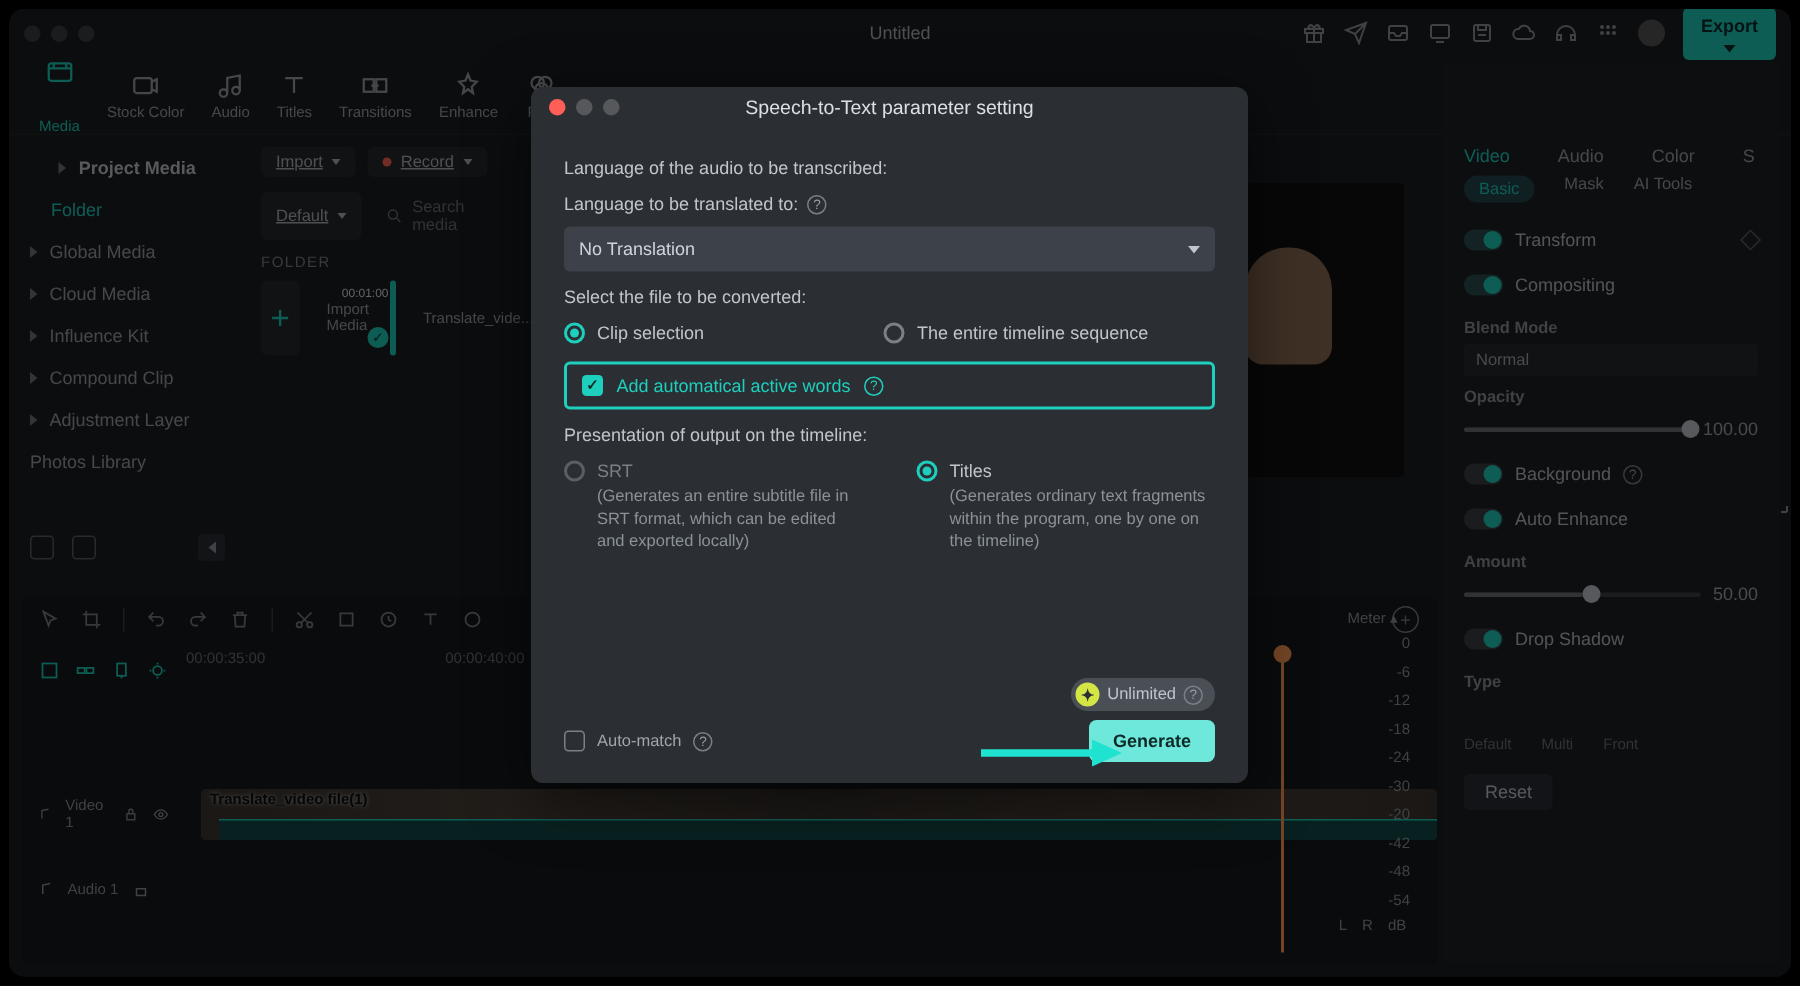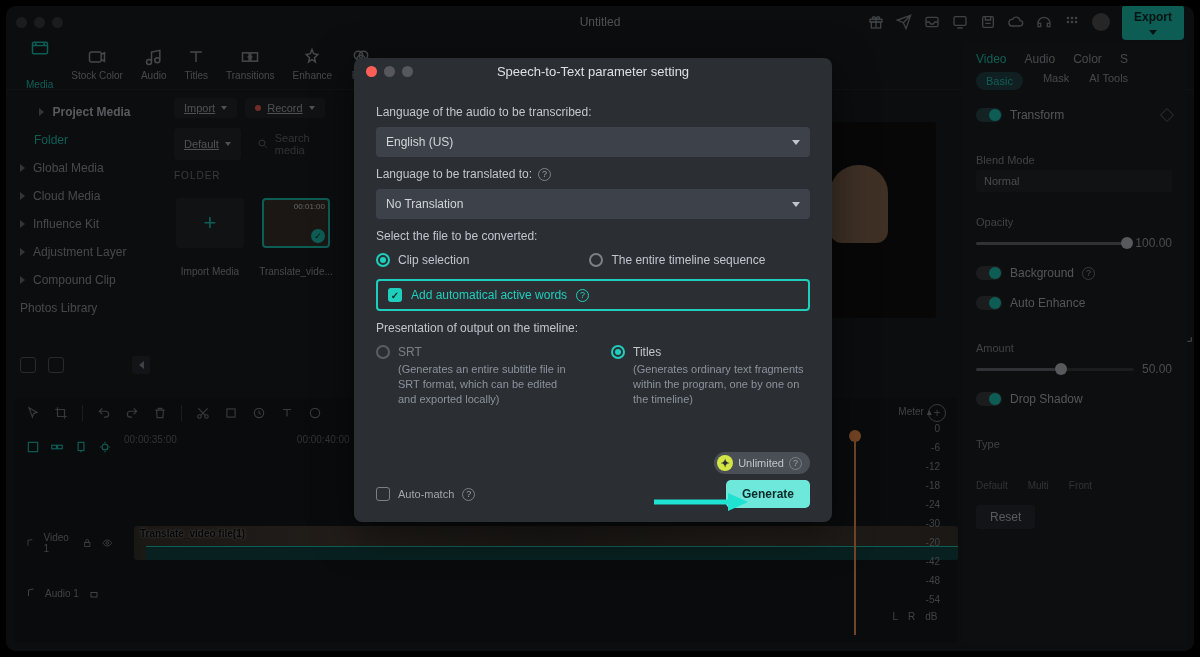--- a/index.html
+++ b/index.html
@@ -44,46 +44,46 @@
 .sb-collapse::before { content: ""; width: 0; height: 0; border-top: 4px solid transparent; border-bottom: 4px solid transparent; border-right: 5px solid #8b9299; }
 
 .media-panel { width: 196px; padding: 8px 10px; }
 .mp-row { display: flex; gap: 8px; margin-bottom: 10px; }
 .pill { background: #24282c; border-radius: 4px; padding: 4px 10px; display: flex; align-items: center; gap: 6px; font-size: 11px; color: #aeb4ba; cursor: pointer; text-decoration: underline; }
 .pill .chd { width: 0; height: 0; border-left: 3px solid transparent; border-right: 3px solid transparent; border-top: 4px solid #aeb4ba; }
 .rec-dot { width: 6px; height: 6px; border-radius: 50%; background: #ff5f57; }
 .search { display: flex; align-items: center; gap: 6px; color: #6a7075; font-size: 11px; padding: 4px 8px; flex: 1; }
 .folder-h { font-size: 10px; letter-spacing: 1px; color: #7a8086; margin: 6px 0; }
 .thumbs { display: flex; gap: 14px; }
-.thumb { width: 72px; display: flex; flex-direction: column; align-items: center; gap: 18px; font-size: 10px; color: #9aa0a6; cursor: pointer; margin-top: 11px; }
+.thumb { width: 72px; display: flex; flex-direction: row; align-items: center; gap: 18px; font-size: 10px; color: #9aa0a6; cursor: pointer; }
 .thumb-box { width: 68px; height: 50px; background: #24282c; border-radius: 4px; display: flex; align-items: center; justify-content: center; position: relative; }
 .thumb.selected .thumb-box { border: 2px solid #1fcfbd; }
 .thumb-plus { color: #1fcfbd; font-size: 22px; }
 .thumb-dur { position: absolute; top: 2px; right: 3px; font-size: 8px; color: #ddd; }
 .thumb-check { position: absolute; bottom: 3px; right: 3px; width: 14px; height: 14px; border-radius: 50%; background: #1fcfbd; display: flex; align-items: center; justify-content: center; color: #0d2a28; font-size: 9px; }
 
 .preview { flex: 1; padding: 4px 0 0 232px; }
 .player-bar { display: flex; align-items: center; gap: 14px; font-size: 11px; color: #aeb4ba; height: 22px; }
 .player-bar .sel { background: #24282c; padding: 3px 10px; border-radius: 3px; display: flex; align-items: center; gap: 6px; }
 .preview-vid { width: 344px; height: 196px; background: #111; margin-top: 6px; border-radius: 3px; position: relative; overflow: hidden; }
 .vid-talk { position: absolute; right: 14%; top: 22%; width: 58px; height: 78px; background: #8a6a52; border-radius: 28px 28px 12px 12px; }
 .pv-time { margin-top: 10px; display: flex; align-items: center; gap: 8px; font-size: 11px; color: #aeb4ba; }
 .pv-time .sep { color: #5a5f64; }
 .pv-icons { margin-left: auto; display: flex; gap: 12px; }
 
 .inspector { position: absolute; right: 8px; top: 36px; bottom: 8px; width: 224px; background: #1d2125; padding: 10px 14px; }
-.insp-tabs { display: flex; gap: 18px; font-size: 12px; color: #9aa0a6; margin-bottom: 6px; }
+.insp-tabs { display: flex; gap: 32px; font-size: 12px; color: #9aa0a6; margin-bottom: 6px; margin-top: 45px; }
 .insp-tabs .on { color: #1fcfbd; }
 .insp-sub { display: flex; gap: 20px; font-size: 11px; color: #9aa0a6; margin-bottom: 10px; }
 .insp-sub .on { background: #24464a; color: #1fcfbd; padding: 3px 10px; border-radius: 10px; }
 .insp-row { display: flex; align-items: center; gap: 8px; padding: 8px 0; font-size: 12px; color: #b6bcc2; }
 .toggle { width: 26px; height: 14px; border-radius: 8px; background: #2b4f4f; position: relative; }
 .toggle::after { content: ""; position: absolute; right: 1px; top: 1px; width: 12px; height: 12px; border-radius: 50%; background: #1fcfbd; }
 .insp-row .diamond { margin-left: auto; width: 10px; height: 10px; transform: rotate(45deg); border: 1px solid #5a5f64; }
-.insp-label { font-size: 11px; color: #8b9299; margin: 24px 0 4px; }
+.insp-label { font-size: 11px; color: #8b9299; margin: 8px 0 4px; font-weight: bold; }
 .insp-select { background: #24282c; padding: 5px 8px; border-radius: 3px; display: flex; align-items: center; justify-content: space-between; font-size: 11px; }
 .insp-slider { display: flex; align-items: center; gap: 8px; margin: 8px 0; }
 .slider-track { flex: 1; height: 3px; background: #3a3f44; position: relative; border-radius: 2px; }
 .slider-fill { position: absolute; left: 0; top: 0; bottom: 0; width: 100%; background: #6a7075; border-radius: 2px; }
 .slider-knob { width: 12px; height: 12px; border-radius: 50%; background: #c0c6cc; position: absolute; right: -6px; top: -5px; }
 .reset-btn { background: #2a2e33; color: #c0c6cc; padding: 5px 14px; border-radius: 4px; font-size: 12px; cursor: pointer; display: inline-block; margin-top: 14px; }
 
 
 .timeline { position: absolute; left: 8px; right: 236px; top: 392px; bottom: 8px; background: #17191c; border-radius: 4px; }
 .tl-toolbar { display: flex; align-items: center; gap: 14px; padding: 8px 12px; height: 30px; color: #7a8086; }
@@ -297,25 +297,25 @@
       <div class="sb-item">
           <span class="sb-caret"></span>
           <span>Cloud Media</span>
         </div>
       <div class="sb-item">
           <span class="sb-caret"></span>
           <span>Influence Kit</span>
         </div>
       <div class="sb-item">
           <span class="sb-caret"></span>
-          <span>Adjustment Layer</span>
+          <span>Compound Clip</span>
         </div>
       <div class="sb-item">
           <span class="sb-caret"></span>
-          <span>Compound Clip</span>
+          <span>Adjustment Layer</span>
         </div>
       <div class="sb-item">
           <span>Photos Library</span>
         </div>
       <div class="sb-footer">
         <span class="sb-ic"></span>
         <span class="sb-ic"></span>
         <span class="sb-collapse"></span>
       </div>
     </div>
@@ -415,20 +415,24 @@
     <div class="insp-sub">
       <span class="on">Basic</span>
       <span>Mask</span>
       <span>AI Tools</span>
     </div>
     <div class="insp-row">
         <span class="toggle"></span>
         <span>Transform</span>
         <span class="diamond"></span>
       </div>
+    <div class="insp-row">
+        <span class="toggle"></span>
+        <span>Compositing</span>
+      </div>
     <div class="insp-label">Blend Mode</div>
     <div class="insp-select">
         <span>Normal</span>
         <span class="chd" style="border-top-color:#aeb4ba"></span>
       </div>
     <div class="insp-label" style="display:flex;justify-content:space-between">
         <span>Opacity</span>
         <span class="diamond"></span>
       </div>
     <div class="insp-slider">
@@ -614,24 +618,20 @@
   <div class="m-titlebar">
     <div class="m-dots">
       <div class="m-dot r"></div>
       <div class="m-dot y"></div>
       <div class="m-dot g"></div>
     </div>
     <div class="m-title">Speech-to-Text parameter setting</div>
   </div>
   <div class="m-body">
     <div class="m-label">Language of the audio to be transcribed:</div>
-    <div class="m-select">
-        <span>English (US)</span>
-        <span class="chd"></span>
-      </div>
 
     <div class="m-label">
         <span>Language to be translated to:</span>
         <span class="help">?</span>
       </div>
     <div class="m-select">
         <span>No Translation</span>
         <span class="chd"></span>
       </div>
 

